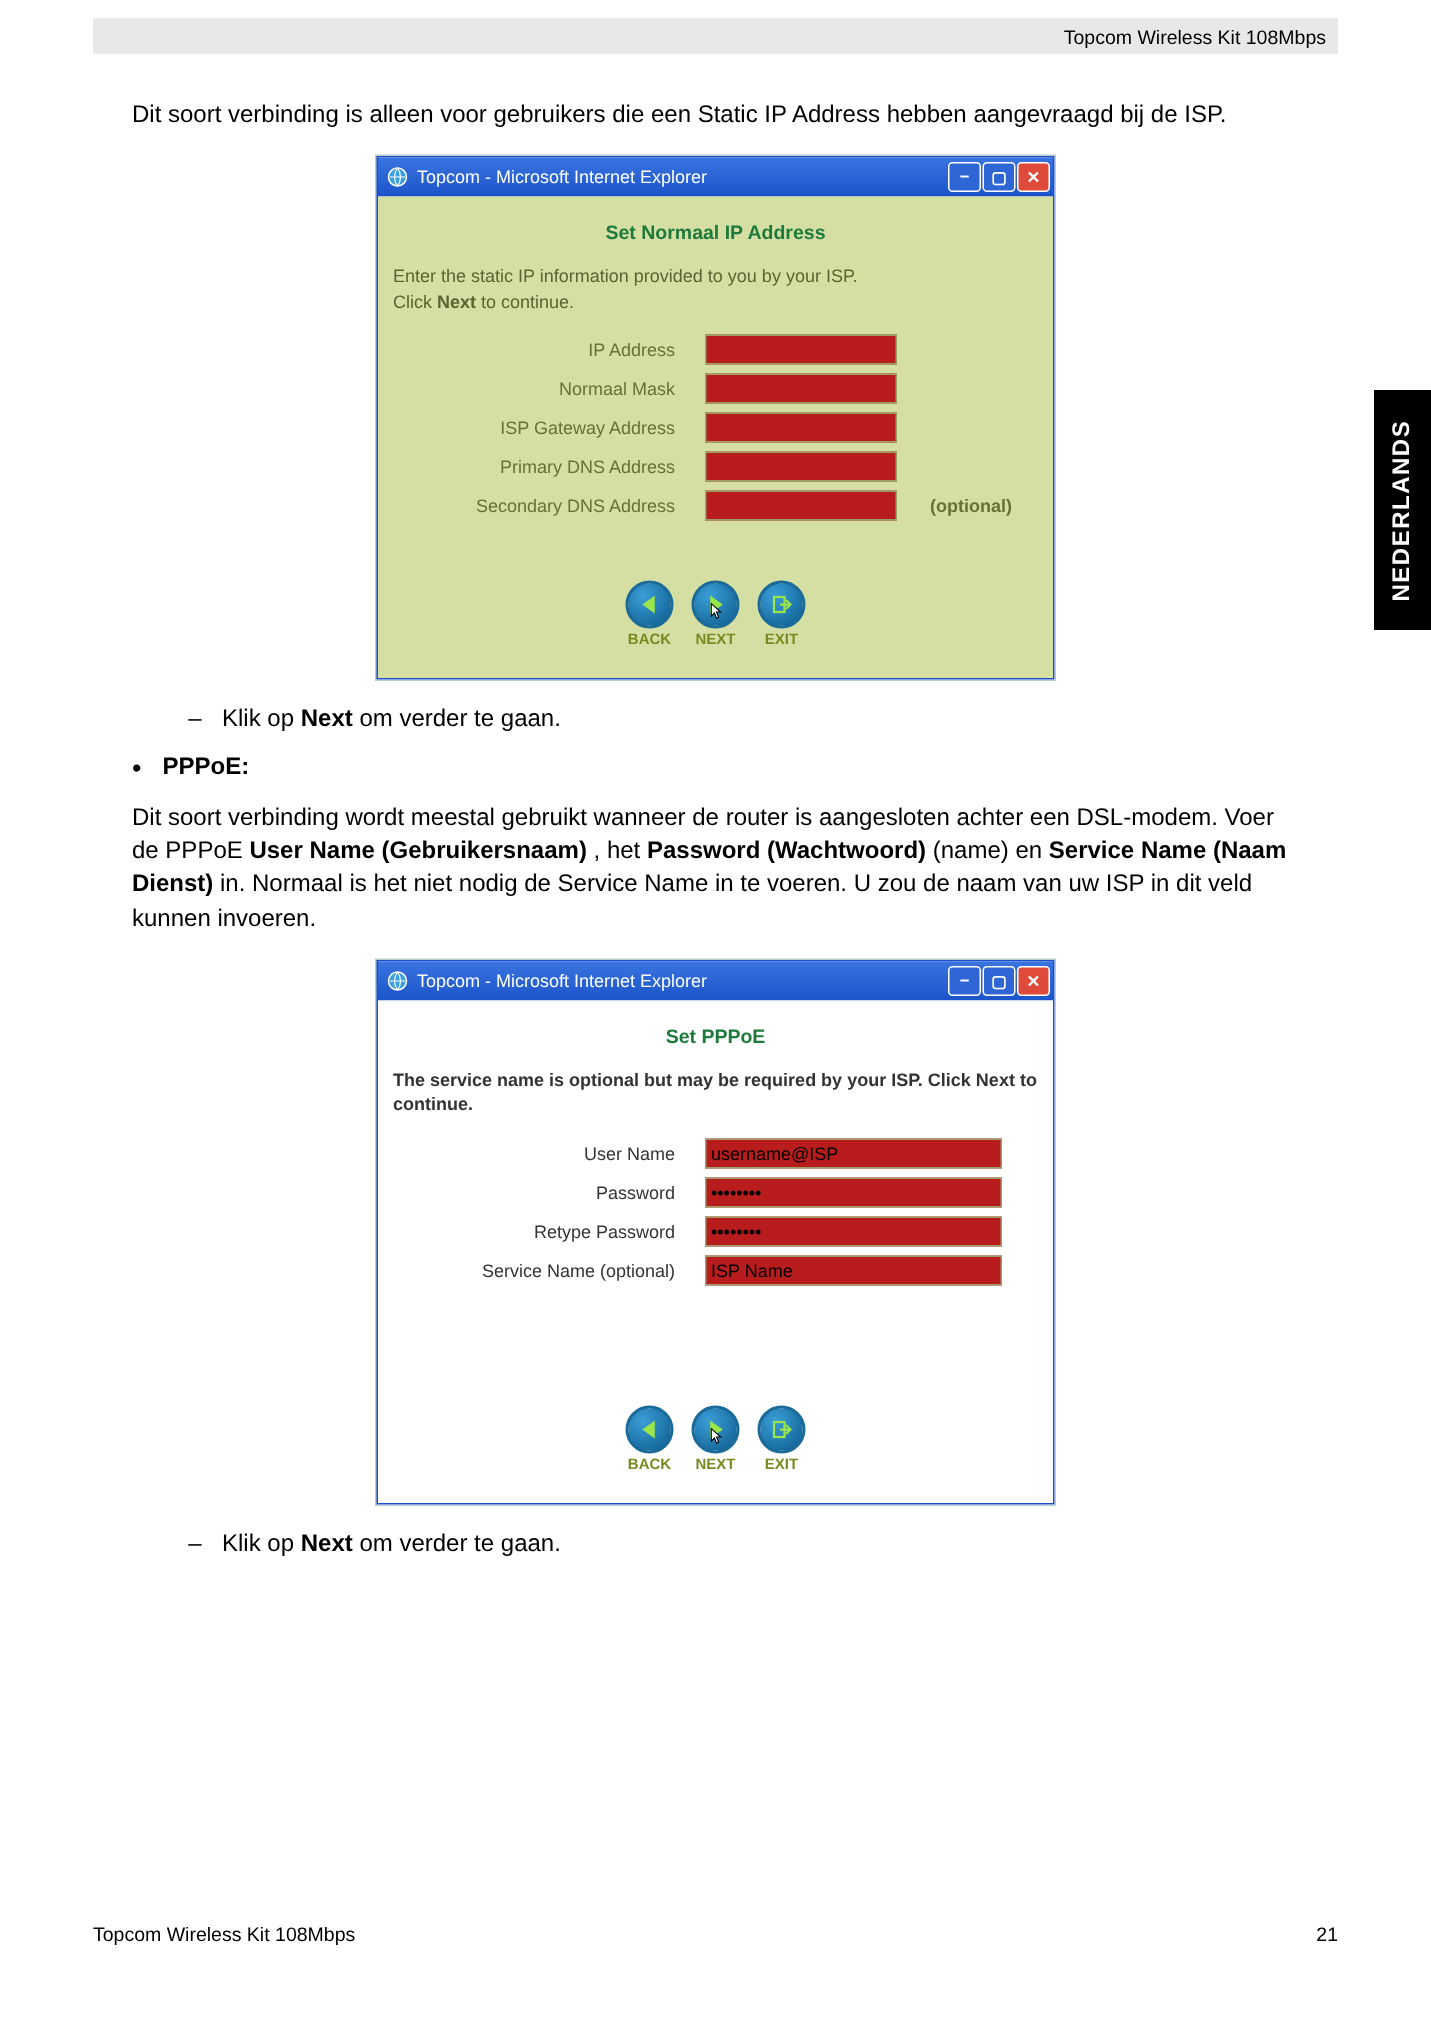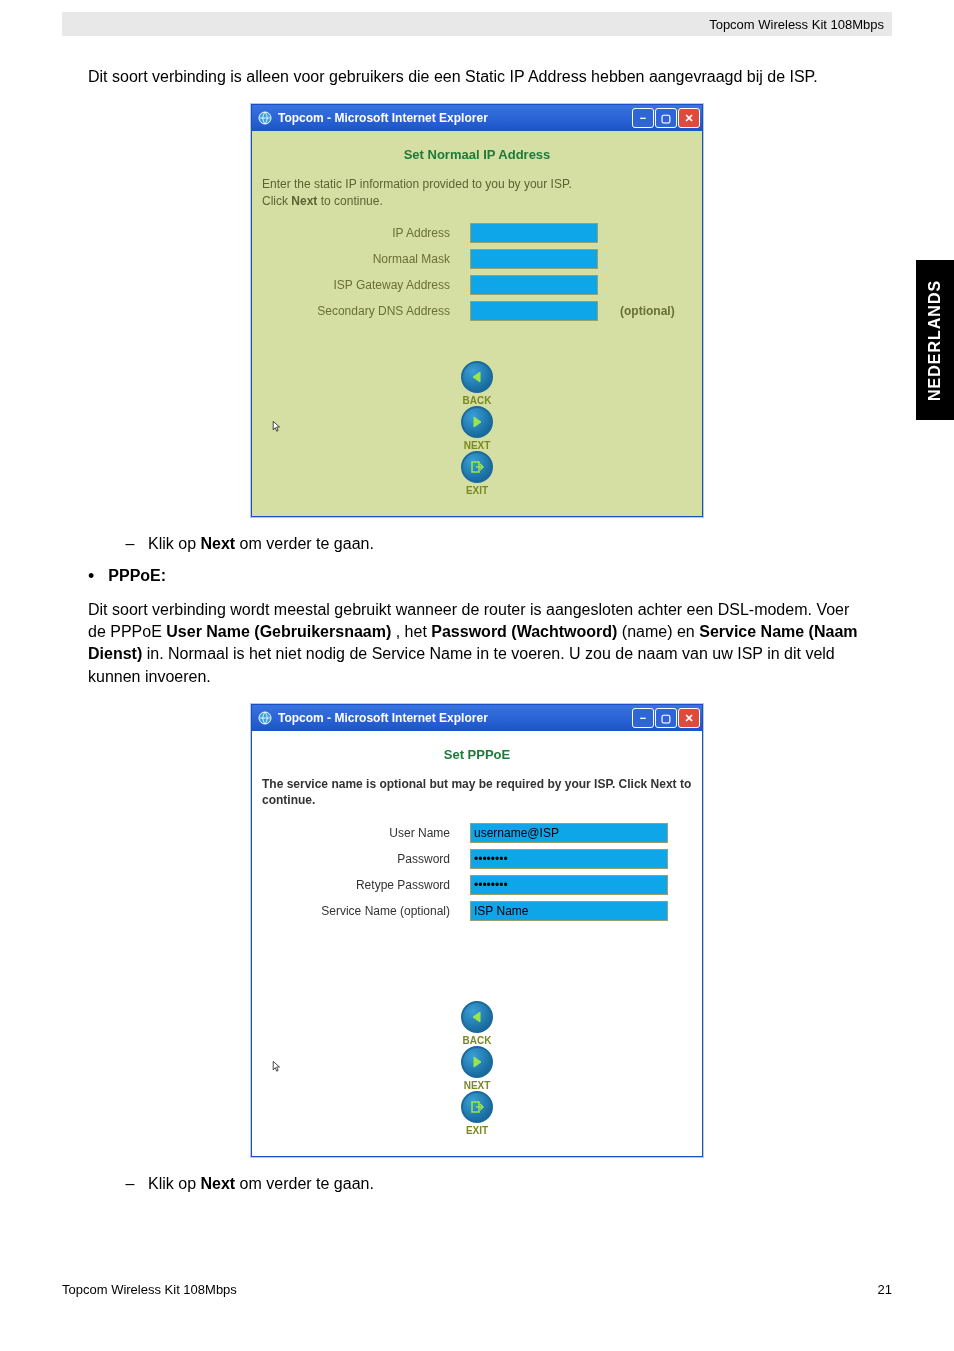--- a/index.html
+++ b/index.html
@@ -47,21 +47,21 @@
     align-items: center;
     padding: 0 2px 0 6px;
     gap: 6px;
   }
   .ie-titlebar .ie-icon {
     width: 14px; height: 14px;
   }
   .ie-title {
     color: #fff;
     font-size: 12px;
-    font-weight: bold;
+    font-weight: normal;
     flex: 1;
   }
   .win-btns { display:flex; gap:1px; }
   .win-btn {
     width: 20px; height: 18px;
     border: 1px solid #fff;
     border-radius: 3px;
     display:flex; align-items:center; justify-content:center;
     font-size: 11px; font-weight:bold;
   }
@@ -98,35 +98,35 @@
     width: 190px;
     text-align: right;
     font-size: 12px;
     color: #6a6f35;
   }
   .form-row .lbl.dark { color:#333; }
   .form-row input {
     width: 120px;
     height: 18px;
     border: 1px solid #9aa06a;
-    background: #0ea5e9;
+    background: #b91c1c;
     font-size: 12px;
     padding: 0 3px;
   }
   .form-row .opt {
     font-size: 12px;
     color: #6a6f35;
     margin-left: 2px;
     font-weight: bold;
   }
   .nav-btns {
     display:flex;
     justify-content:center;
+    gap:12px;
     margin-top: 40px;
-    flex-direction: column;
   }
   .nav-col { display:flex; flex-direction:column; align-items:center; gap:2px; }
   .nav-circle {
     width: 28px; height: 28px;
     border-radius: 50%;
     background: radial-gradient(circle at 35% 30%, #3a9ed6, #0c5a8c);
     border: 2px solid #1a6a9a;
     display:flex; align-items:center; justify-content:center;
     color:#9ae64a;
   }
@@ -229,20 +229,24 @@
       </div>
       <div class="form-row">
         <span class="lbl">Normaal Mask</span>
         <input style="">
       </div>
       <div class="form-row">
         <span class="lbl">ISP Gateway Address</span>
         <input style="">
       </div>
       <div class="form-row">
+        <span class="lbl">Primary DNS Address</span>
+        <input style="">
+      </div>
+      <div class="form-row">
         <span class="lbl">Secondary DNS Address</span>
         <input style="">
         <span class="opt">(optional)</span>
       </div>
       <div class="nav-btns">
         <div class="nav-col">
           <div class="nav-circle">
             <svg width="14" height="14" viewBox="0 0 14 14">
                 <path d="M10 2 L3 7 L10 12 Z"></path>
               </svg>

